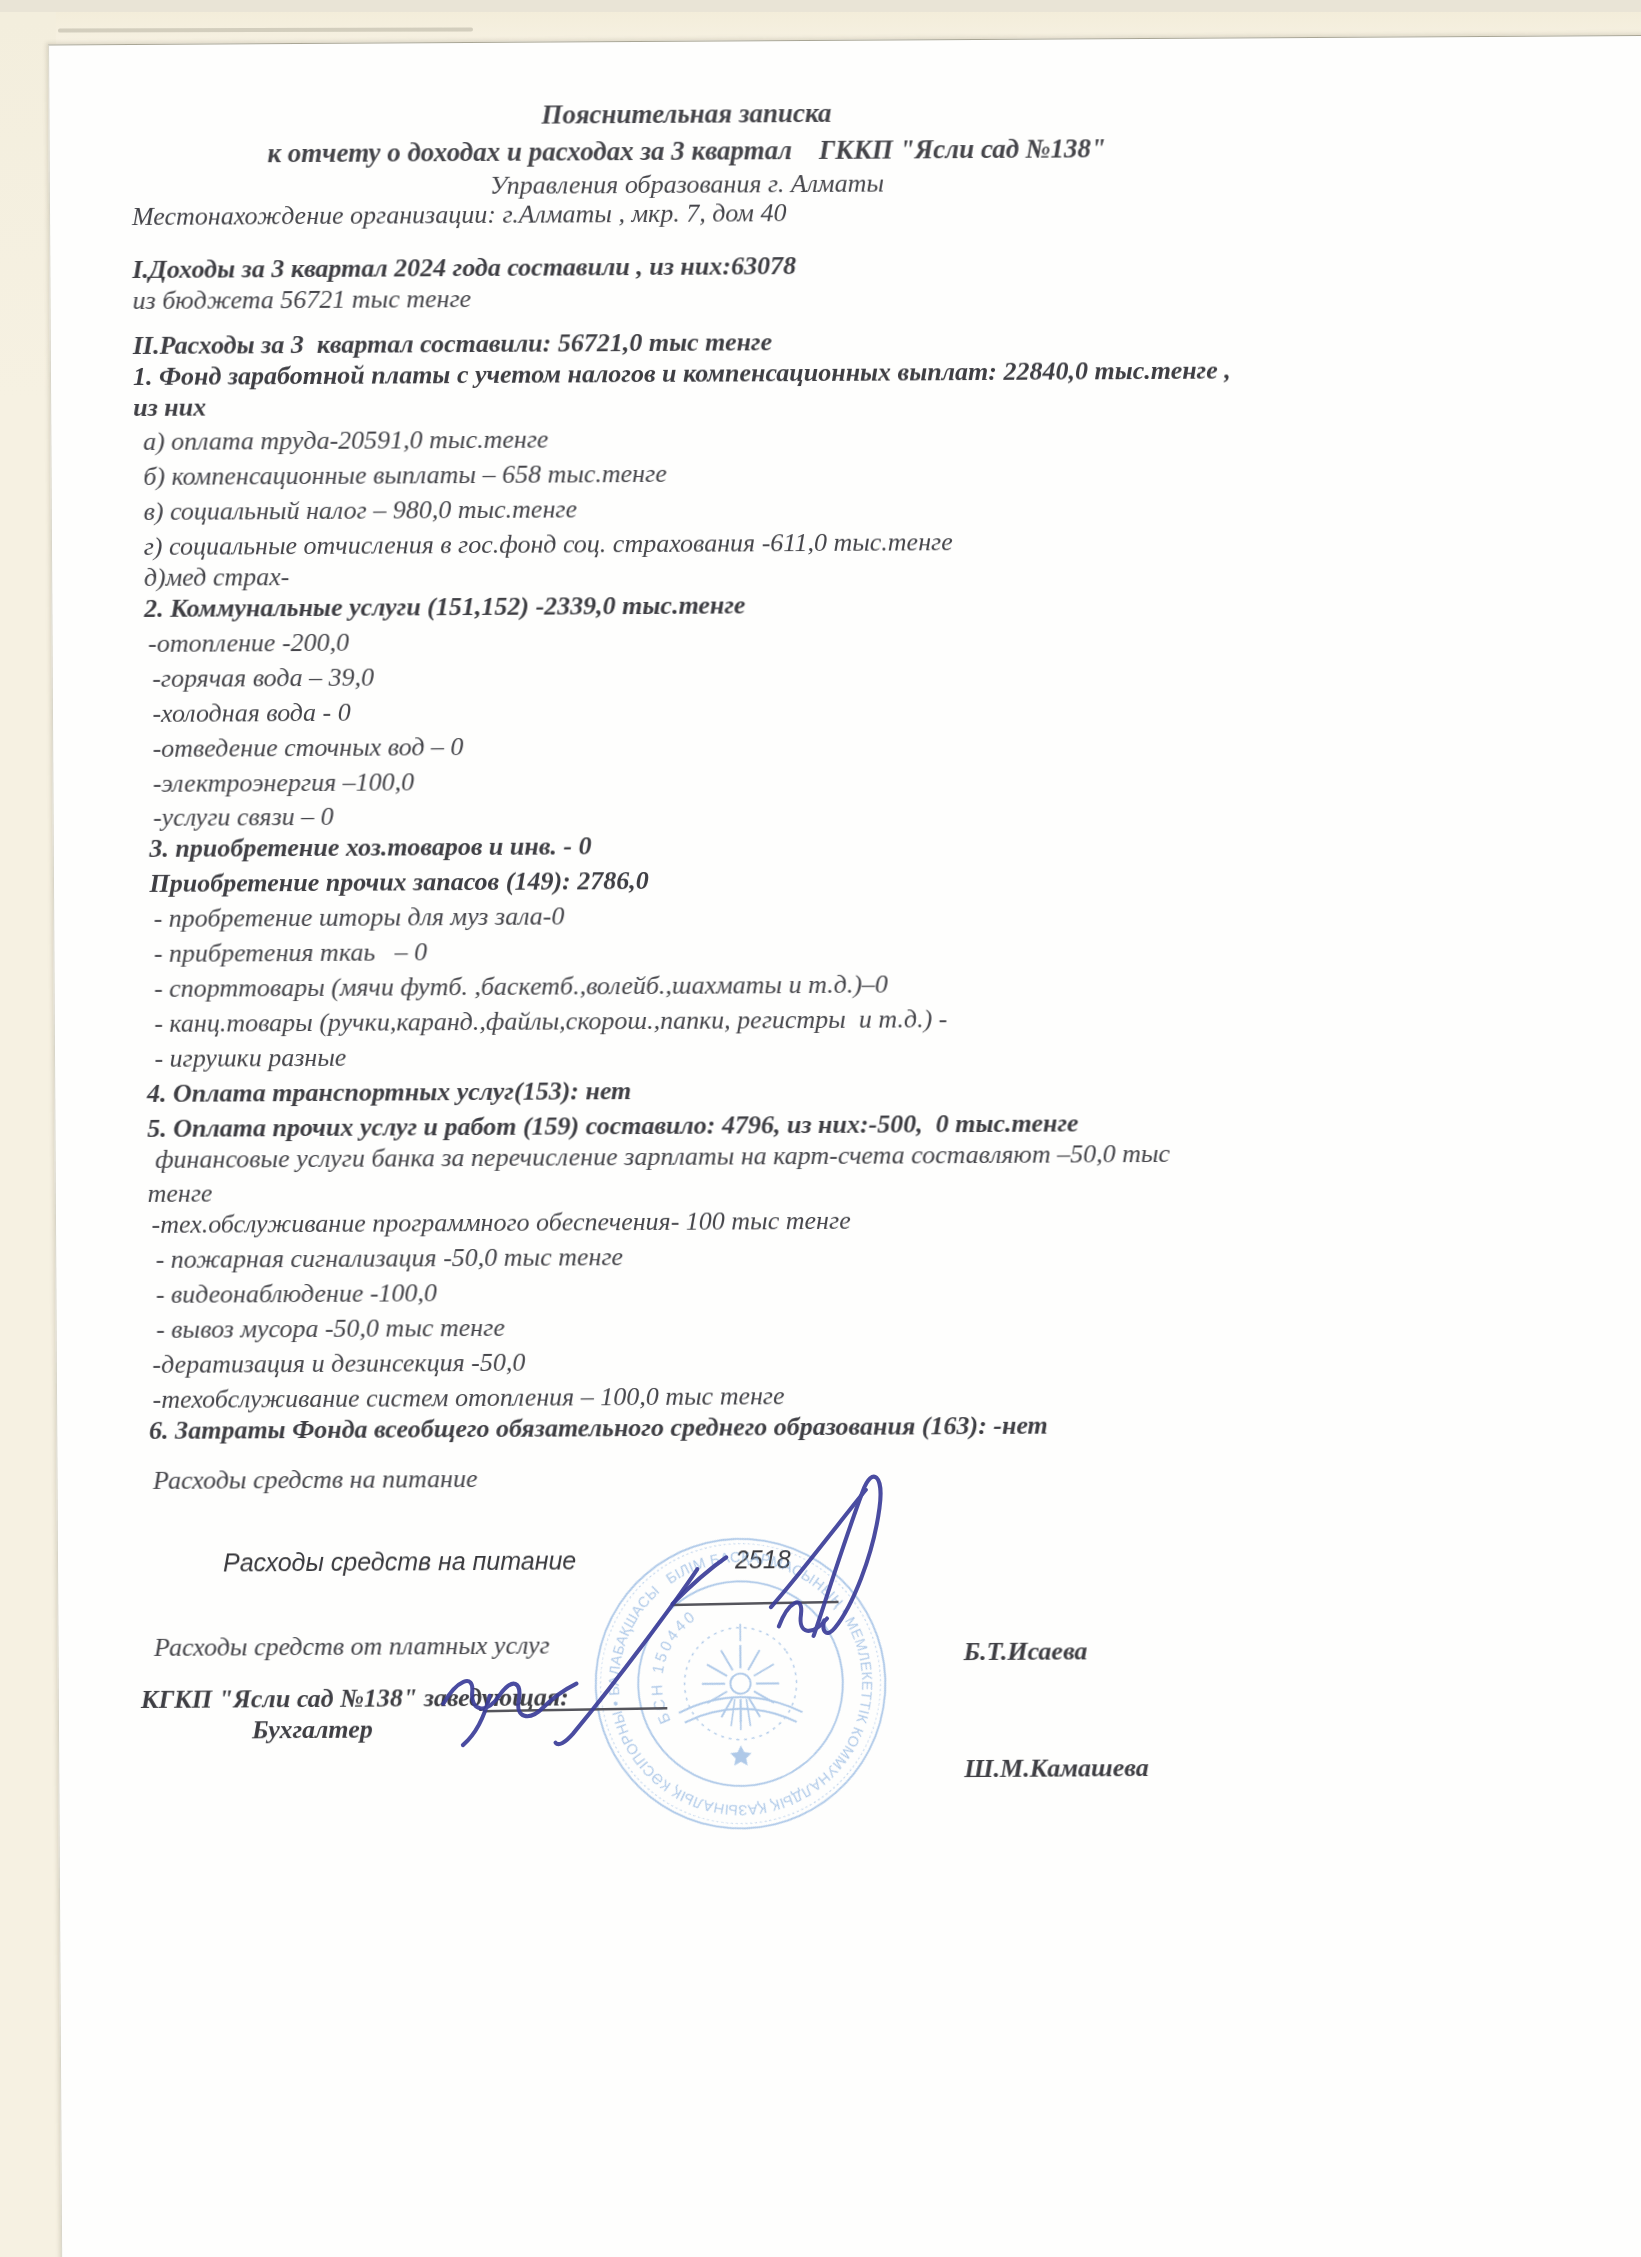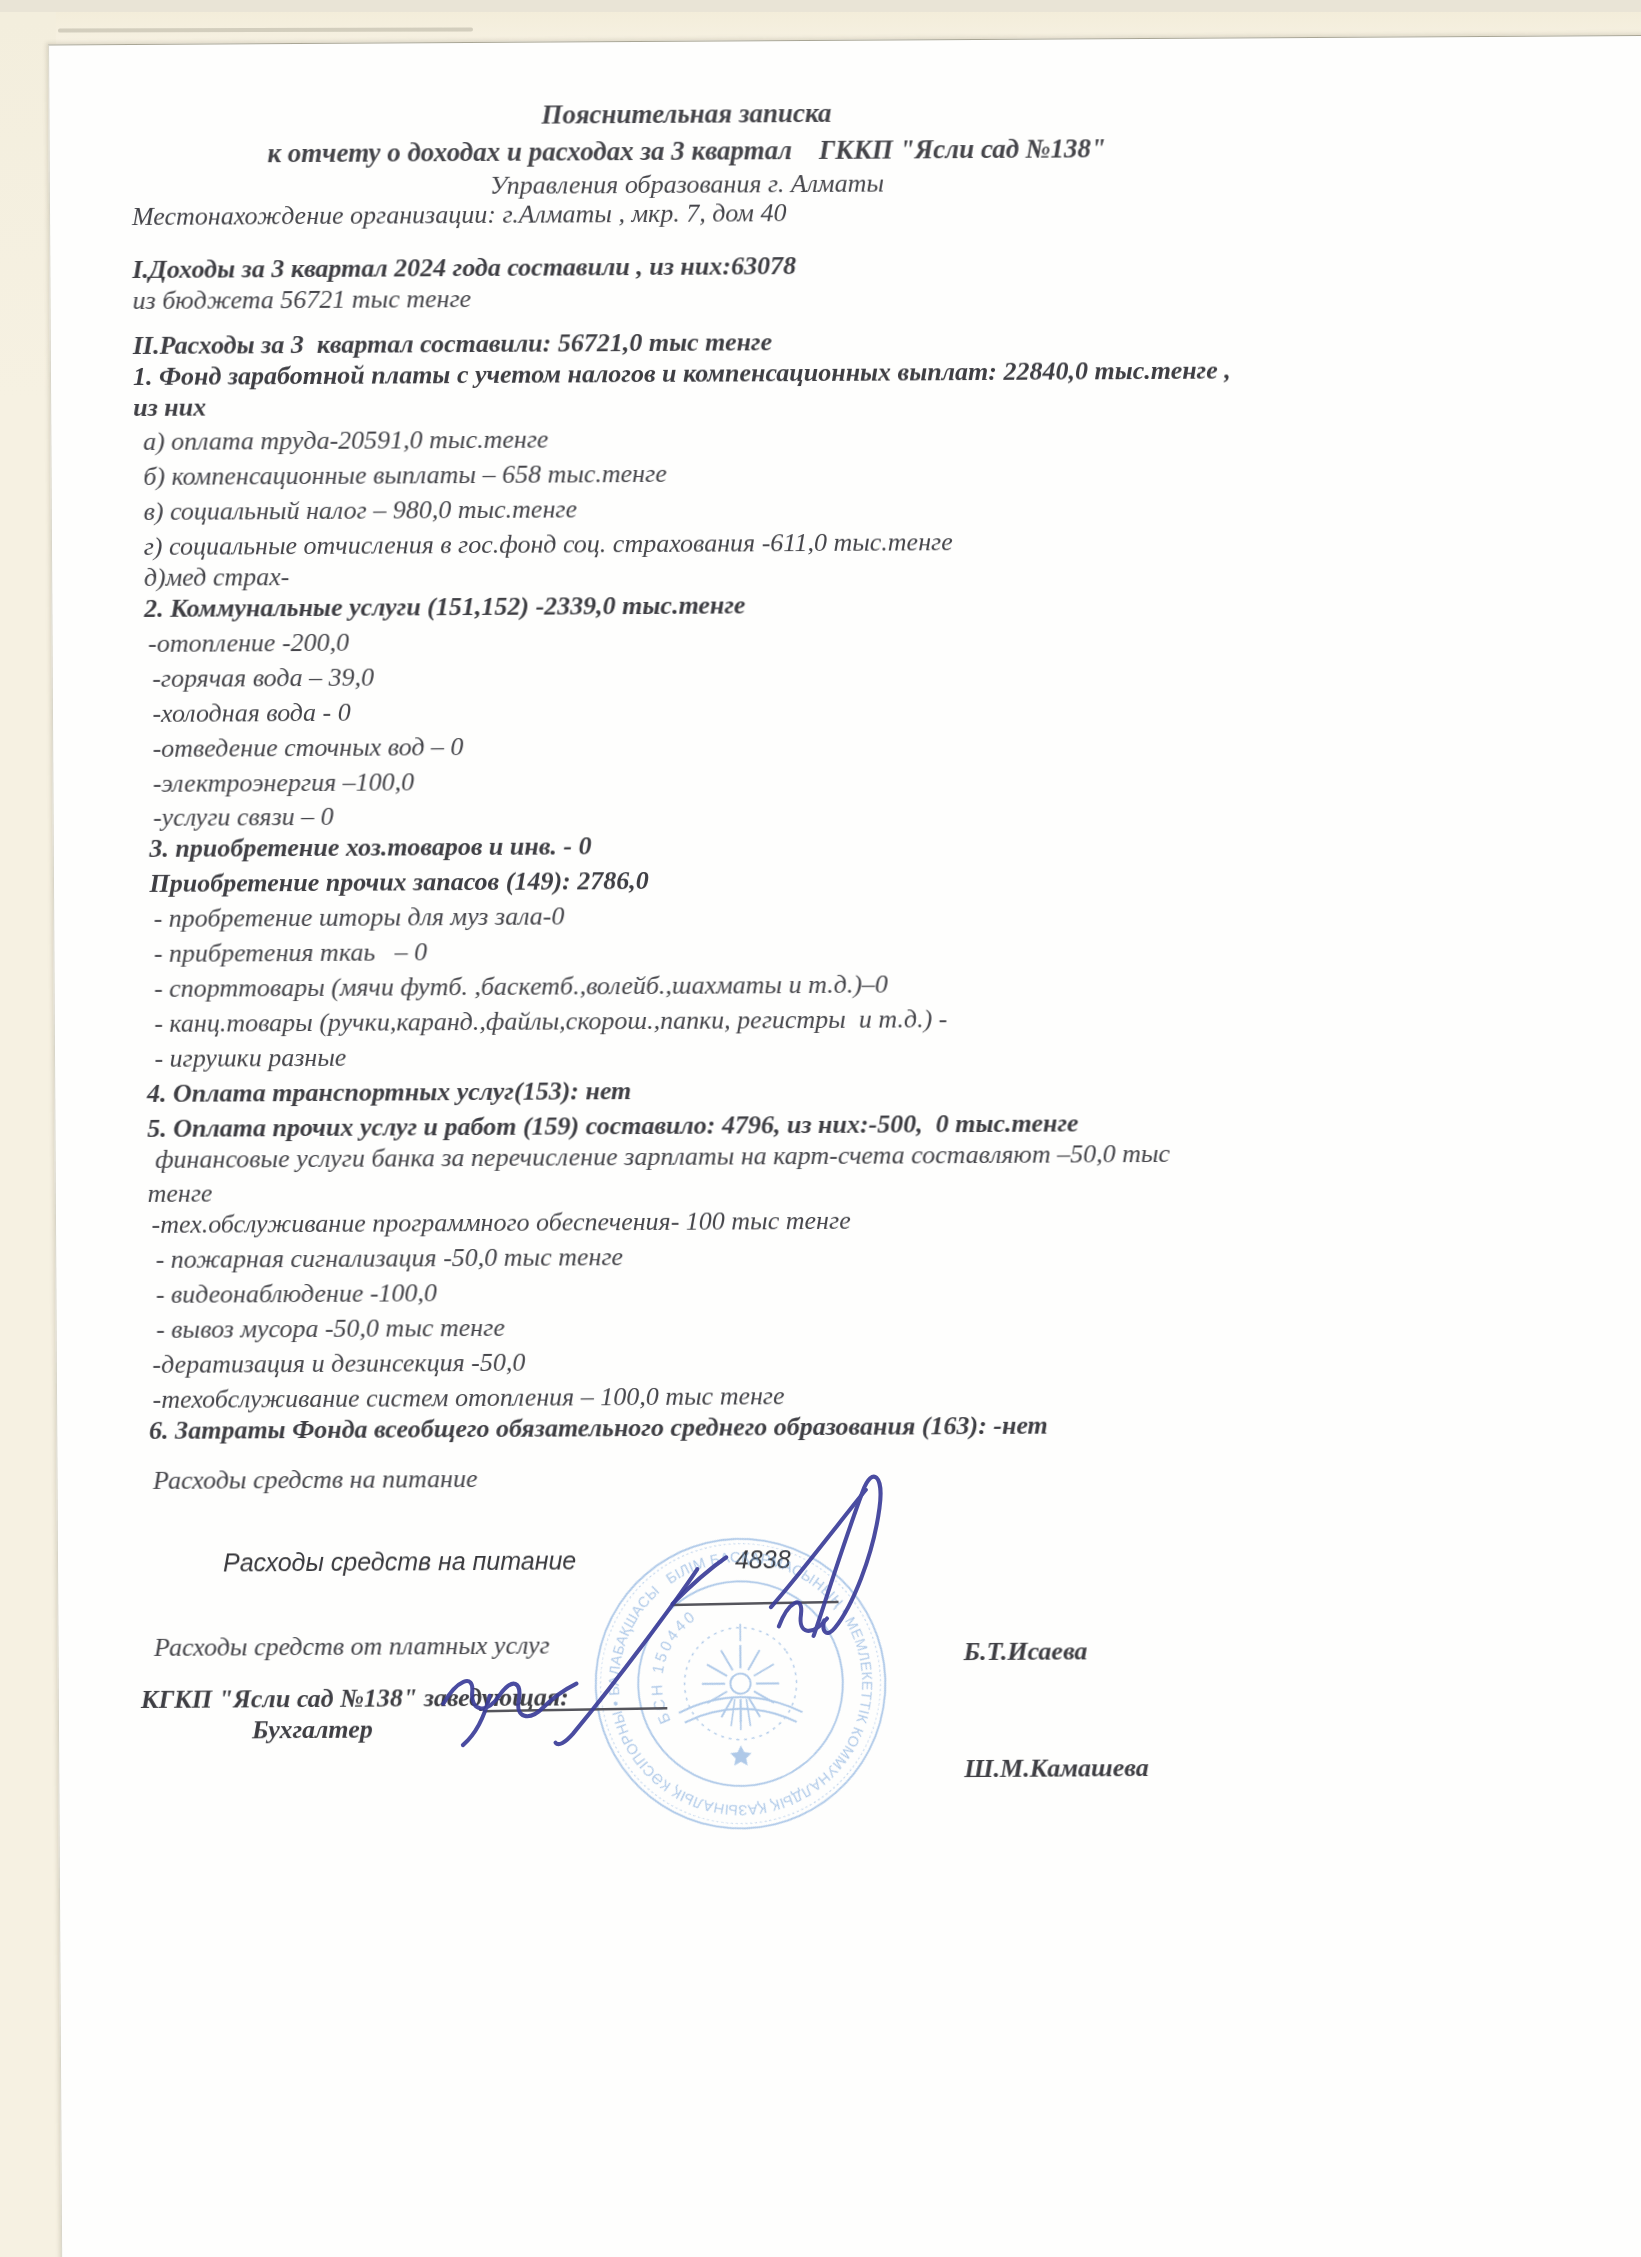--- a/index.html
+++ b/index.html
@@ -102,21 +102,21 @@
           <div class="line i3 g1">- видеонаблюдение -100,0</div>
           <div class="line i3 g1">- вывоз мусора -50,0 тыс тенге</div>
           <div class="line i2 g1">-дератизация и дезинсекция -50,0</div>
           <div class="line i2 g1">-техобслуживание систем отопления – 100,0 тыс тенге</div>
           <div class="line b i1">6. Затраты Фонда всеобщего обязательного среднего образования (163): -нет</div>
         </div>
 
       <div class="food">
         <div class="serif-line gap20">Расходы средств на питание</div>
         <div class="sans-line gap22">
-          <span class="lbl">Расходы средств на питание</span><span>4838</span>
+          <span class="lbl">Расходы средств на питание</span><span>2518</span>
         </div>
         <div class="serif-line gap23">Расходы средств от платных услуг</div>
       </div>
 
       <div class="sig-labels">
         <div class="line b gap22">КГКП "Ясли сад №138" заведующая:</div>
         <div class="line b sig-label-acct">Бухгалтер</div>
       </div>
     </div>
 

